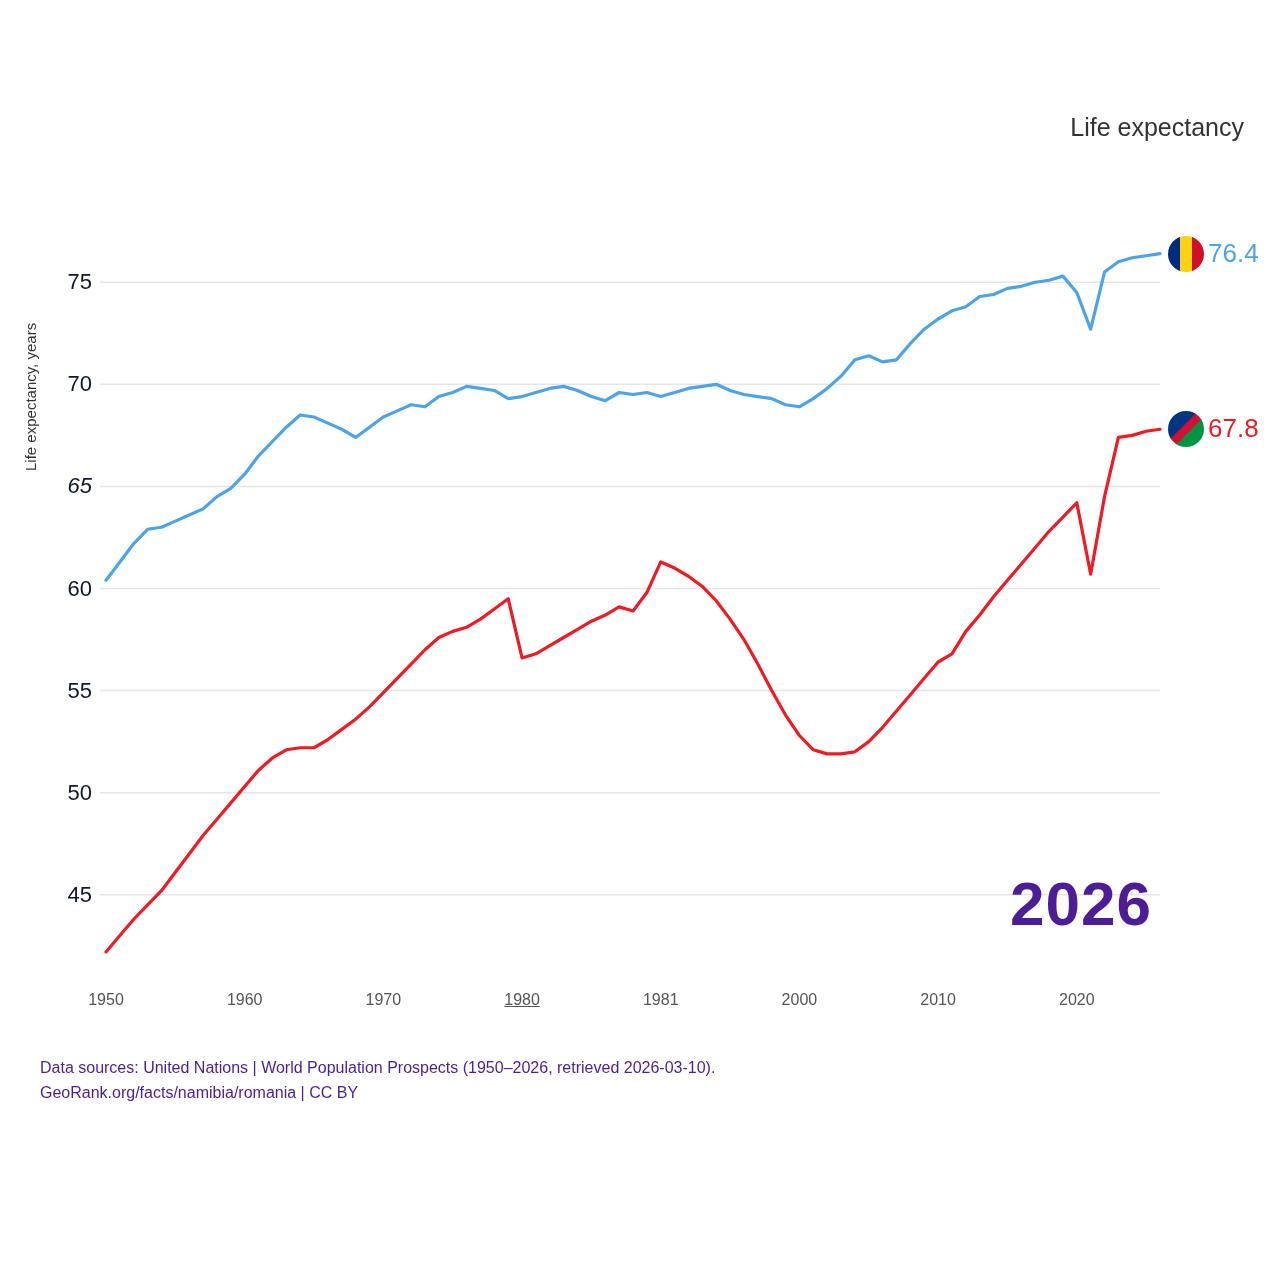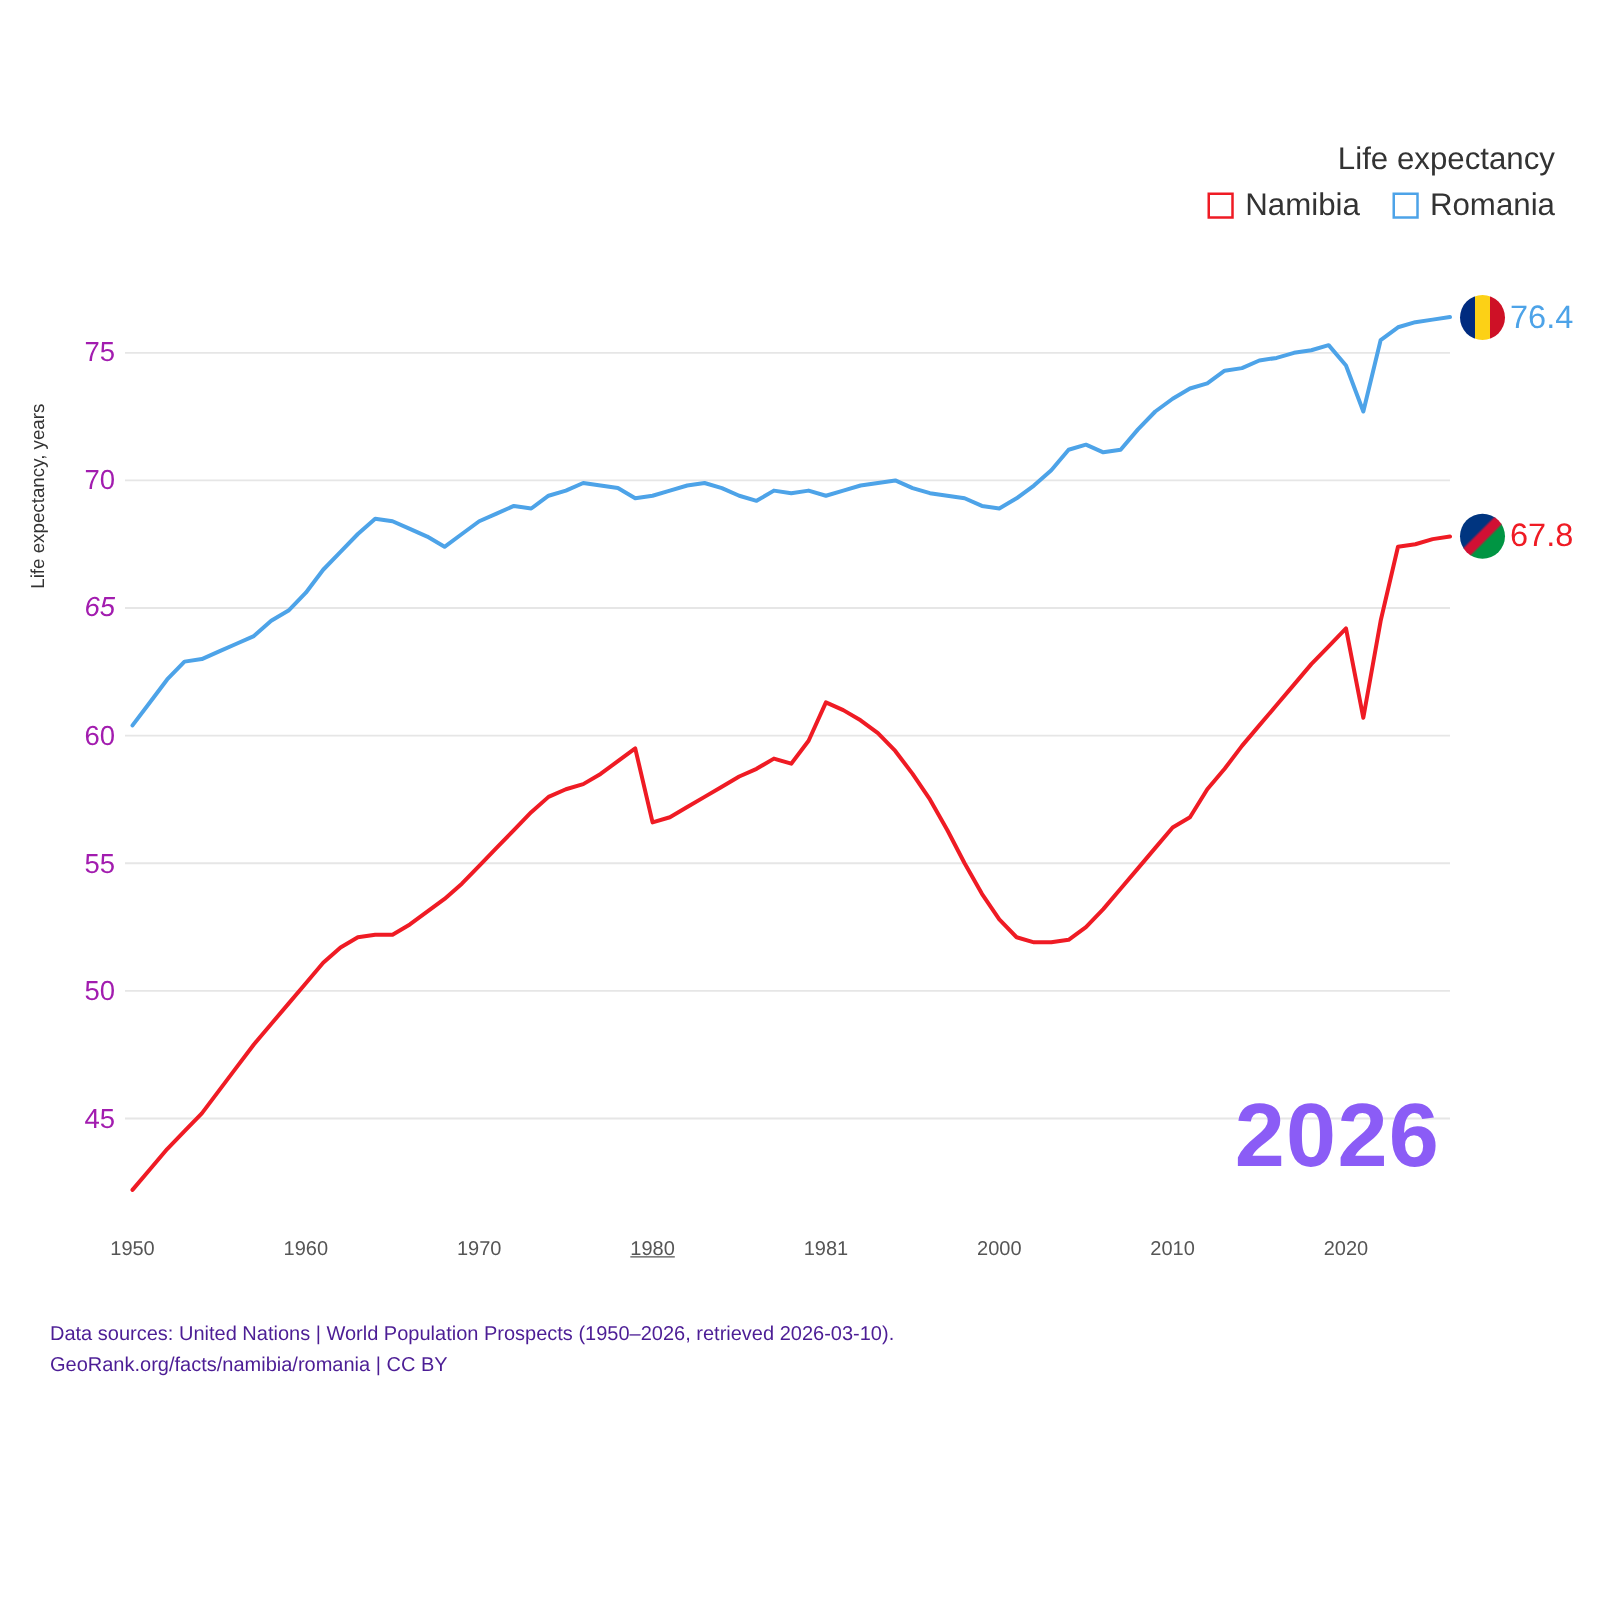--- a/index.html
+++ b/index.html
@@ -70,39 +70,39 @@
     transform-origin: left top;
     text-align: left;
     white-space: nowrap;
   }
   .ytick {
     position: absolute;
     right: 0;
     width: 54px;
     text-align: right;
     font-size: 22px;
-    color: #a21caf;
+    color: #0f172a;
     transform: translateY(-50%);
   }
   .xtick {
     position: absolute;
     font-size: 16px;
     color: #555;
     transform: translateX(-50%);
     white-space: nowrap;
   }
 
   
   .year-watermark {
     position: absolute;
     right: 128px;
     top: 852px;
-    font-size: 72px;
+    font-size: 62px;
     font-weight: bold;
-    color: #8b5cf6;
+    color: #4c1d95;
     letter-spacing: 1px;
   }
 
   
   .end-label {
     position: absolute;
     font-size: 26px;
     white-space: nowrap;
   }
   .flag-dot {
@@ -137,30 +137,20 @@
 
   svg { display: block; }
 </style>
 </head>
 <body>
 
 <div id="chart-root">
 
   <div class="legend">
     <div class="legend-title">Life expectancy</div>
-    <div class="legend-entries">
-      <div class="legend-entry">
-        <span class="legend-swatch" id="sw0" style="border-color: rgb(239, 27, 36);"></span>
-        <span class="legend-label">Namibia</span>
-      </div>
-      <div class="legend-entry">
-        <span class="legend-swatch" id="sw1" style="border-color: rgb(77, 163, 232);"></span>
-        <span class="legend-label">Romania</span>
-      </div>
-    </div>
   </div>
 
   <div class="y-axis-title">Life expectancy, years</div>
 
   <svg id="plot" width="1280" height="1280" style="position:absolute;left:0;top:0;">
       <line x1="100" x2="1160" y1="878.75" y2="878.75" stroke="#e6e6e6" stroke-width="1.5"></line>
       <line x1="100" x2="1160" y1="776.6666666666667" y2="776.6666666666667" stroke="#e6e6e6" stroke-width="1.5"></line>
       <line x1="100" x2="1160" y1="674.5833333333333" y2="674.5833333333333" stroke="#e6e6e6" stroke-width="1.5"></line>
       <line x1="100" x2="1160" y1="572.5" y2="572.5" stroke="#e6e6e6" stroke-width="1.5"></line>
       <line x1="100" x2="1160" y1="470.4166666666667" y2="470.4166666666667" stroke="#e6e6e6" stroke-width="1.5"></line>

